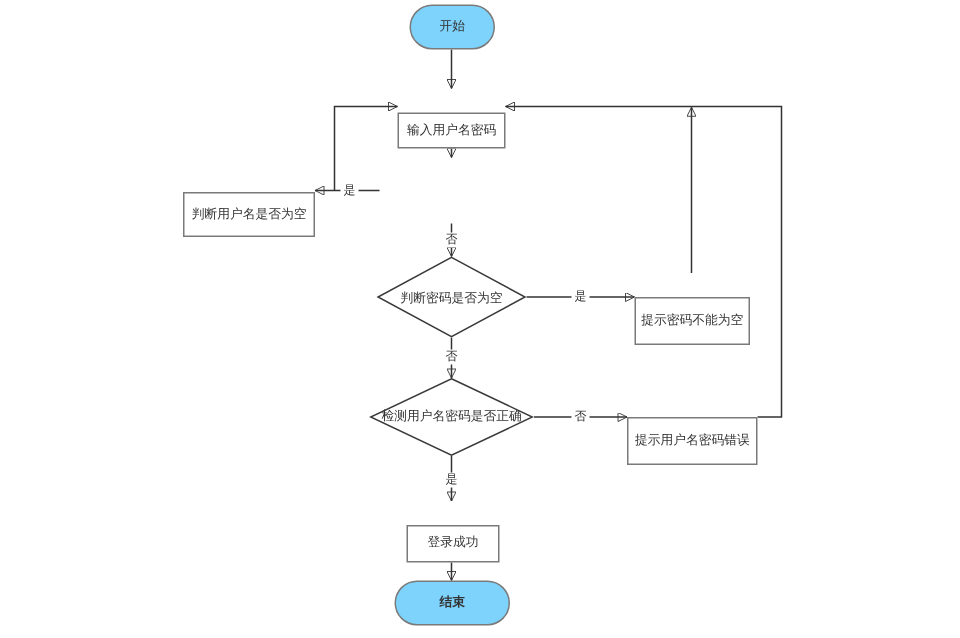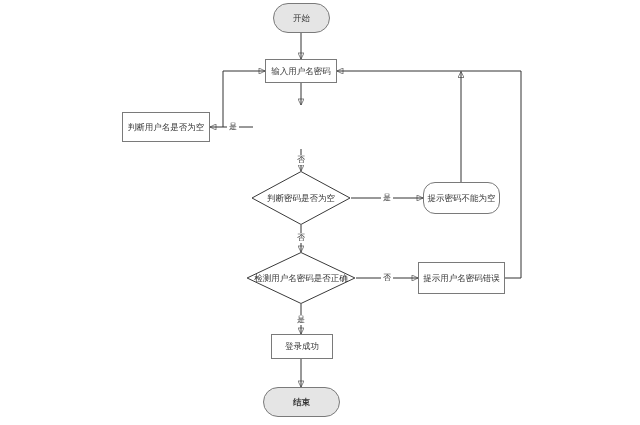--- a/index.html
+++ b/index.html
@@ -36,25 +36,26 @@
     justify-content: center;
     font-size: 8.5px;
     line-height: 1;
     white-space: nowrap;
     color: #333333;
     text-align: center;
   }
   .terminal {
     border: 1px solid #7a7a7a;
     border-radius: 15px;
-    background: #e5e5e5;
+    background: #7dd3fc;
   }
   .process {
     border: 1px solid #7a7a7a;
     background: #ffffff;
+    margin-top: 16px;
   }
   .decision {
     border: none;
     background: transparent;
   }
   .decision svg {
     position: absolute;
     left: 0;
     top: 0;
     width: 100%;
@@ -120,21 +121,21 @@
     <span class="node-label">判断用户名是否为空</span>
   </div>
 
   <div class="node decision" style="left:251px; top:171px; width:100px; height:54px;font-family:Liberation Serif, serif;">
     <svg viewBox="0 0 100 100" preserveAspectRatio="none">
       <polygon points="50,1 99,50 50,99 1,50"></polygon>
     </svg>
     <span class="node-label">判断密码是否为空</span>
   </div>
 
-  <div class="node process" style="left:423px; top:182px; width:77px; height:32px;border-radius:12px;">
+  <div class="node process" style="left:423px; top:182px; width:77px; height:32px;">
     <span class="node-label">提示密码不能为空</span>
   </div>
 
   <div class="node decision" style="left:246px; top:252px; width:110px; height:52px;">
     <svg viewBox="0 0 100 100" preserveAspectRatio="none">
       <polygon points="50,1 99,50 50,99 1,50"></polygon>
     </svg>
     <span class="node-label">检测用户名密码是否正确</span>
   </div>
 

